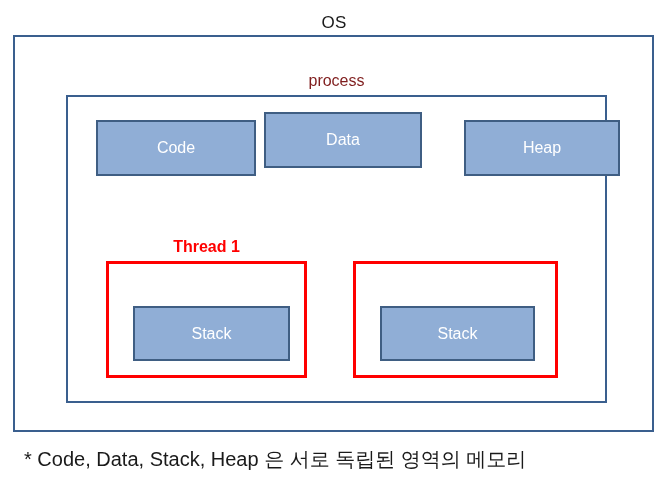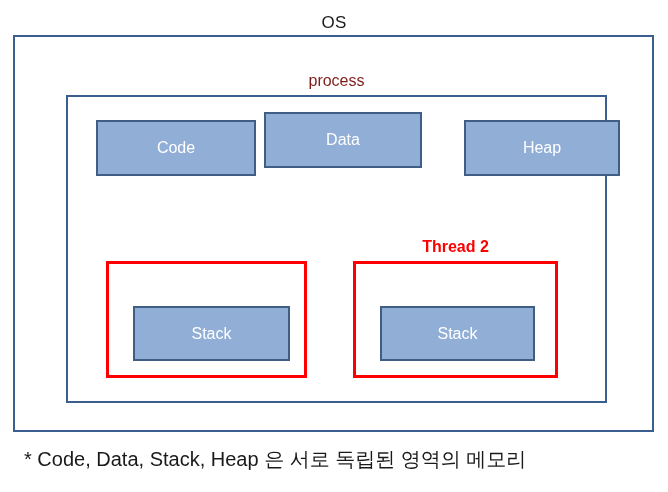--- a/index.html
+++ b/index.html
@@ -124,26 +124,26 @@
   <div class="process-title">process</div>
 
   <div class="process-box"></div>
 
   <div class="mem-box mem-code">Code</div>
 
   <div class="mem-box mem-data">Data</div>
 
   <div class="mem-box mem-heap">Heap</div>
 
+  <div class="thread-label t1-label">Thread 1</div>
 
   <div class="thread-box t1-box"></div>
 
   <div class="mem-box t1-stack">Stack</div>
 
-  <div class="thread-label t2-label">Thread 2</div>
 
   <div class="thread-box t2-box"></div>
 
   <div class="mem-box t2-stack">Stack</div>
 
   <div class="footnote">* Code, Data, Stack, Heap 은 서로 독립된 영역의 메모리</div>
 
 </div>
 
 </body></html>

